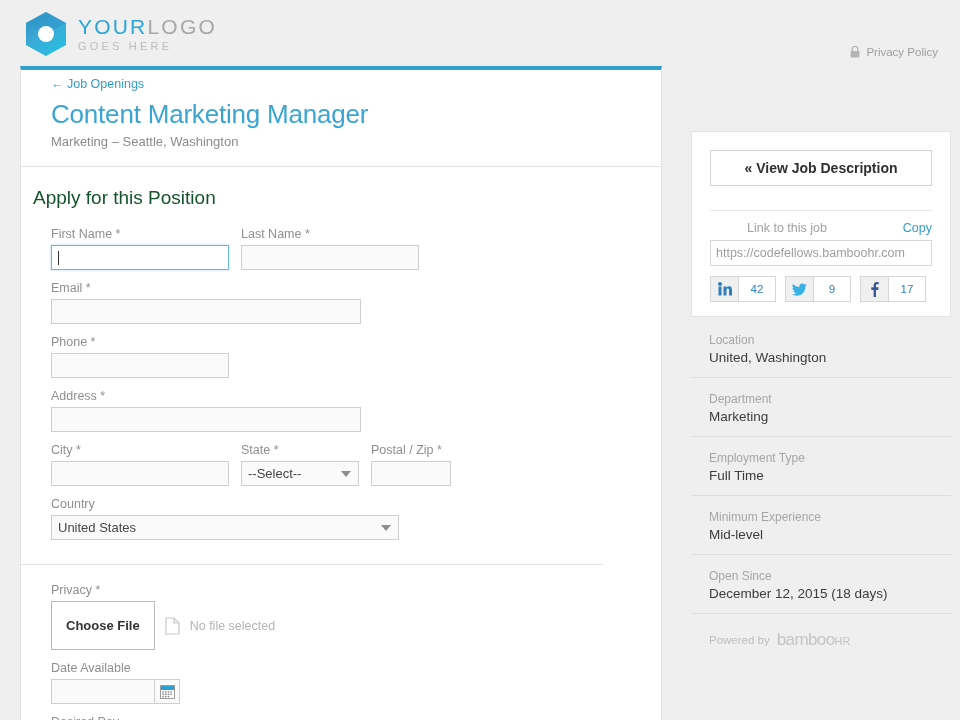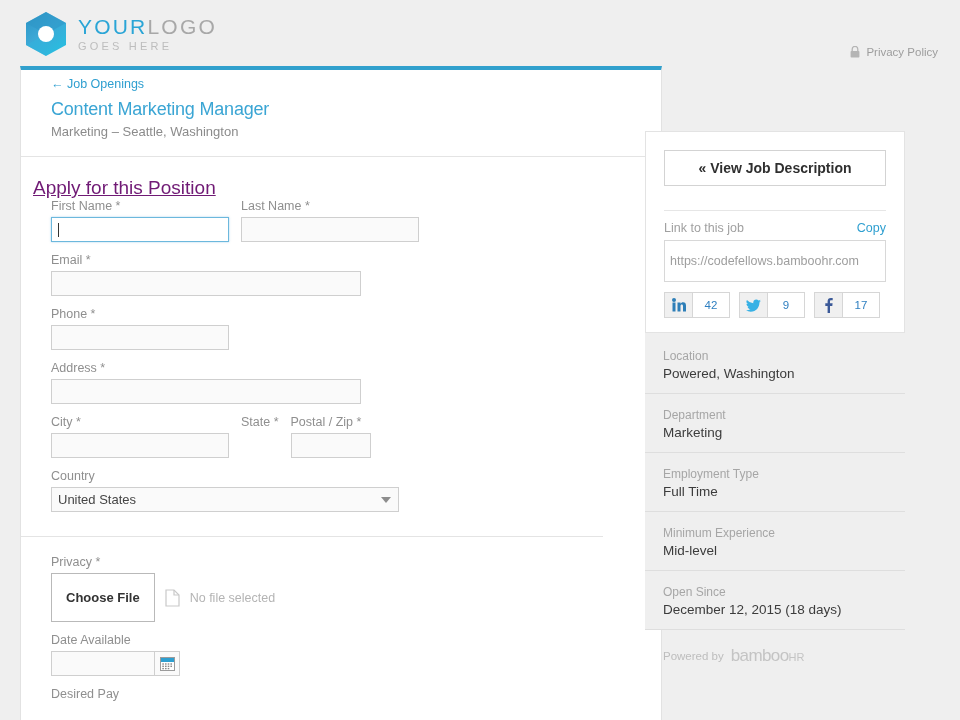--- a/index.html
+++ b/index.html
@@ -52,30 +52,29 @@
     border-left: 1px solid #e2e2e2;
     border-right: 1px solid #e2e2e2;
   }
   .card-inner { padding: 4px 30px 0 30px; }
 
   .back-link {
     font-size: 12.5px; color: #2e9fd0; text-decoration: none;
     display: inline-block; margin-bottom: 6px;
   }
   .job-title {
-    font-size: 18px; color: #3aa5d4; font-weight: 400;
+    font-size: 26px; color: #3aa5d4; font-weight: 400;
     margin: 2px 0 4px 0; letter-spacing: -0.2px;
   }
   .job-sub { font-size: 13px; color: #8b8b8b; margin-bottom: 17px; }
   .hr { height: 1px; background: #e4e4e4; margin: 0 0 0 0; }
 
   .section-title {
-    font-size: 19px; color: #701a75; font-weight: 400;
-    margin: 20px 0 0 12px;
-    text-decoration: underline;
+    font-size: 19px; color: #14532d; font-weight: 400;
+    margin: 20px 0 18px 12px;
   }
 
   
   .form { padding-left: 30px; }
   .frow { display: flex; gap: 0; margin-bottom: 11px; }
   .fgroup { display: flex; flex-direction: column; }
   .flabel {
     font-size: 12.5px; color: #8f8f8f; margin-bottom: 4px;
     white-space: nowrap;
   }
@@ -149,42 +148,42 @@
     font-family: "Liberation Sans", sans-serif;
   }
   .cal-btn {
     width: 26px; height: 25px;
     background: #fafafa; border: 1px solid #cfcfcf;
     display: flex; align-items: center; justify-content: center;
     cursor: pointer;
   }
 
   
-  .sidebar { position: absolute; left: 645px; top: 65px; width: 260px; }
+  .sidebar { position: absolute; left: 691px; top: 65px; width: 260px; }
   .side-card {
     background: #fff;
     border: 1px solid #e3e3e3;
     padding: 18px 18px 14px 18px;
   }
   .view-job-btn {
     display: block; width: 100%;
     background: #fff; border: 1px solid #d3d3d3;
     font-size: 14px; font-weight: bold; color: #2f2f2f;
     padding: 9px 0; text-align: center;
     font-family: "Liberation Sans", sans-serif;
     cursor: pointer;
   }
   .side-div { height:1px; background:#e6e6e6; margin: 24px 0 10px 0; }
-  .link-row { display: flex; justify-content: space-between; align-items: baseline; }
+  .link-row { display: flex; justify-content: space-between; align-items: baseline; margin-left: 37px; }
   .link-label { font-size: 12.5px; color: #a0a0a0; }
   .copy-link { font-size: 12.5px; color: #2e9fd0; text-decoration: none; cursor: pointer; }
   .link-input {
-    width: 100%; height: 42px; margin-top: 5px;
+    width: 100%; height: 14px; margin-top: 5px;
     background: #fff; border: 1px solid #d8d8d8;
-    font-size: 12.5px; color: #9e9e9e; padding: 0 5px;
+    font-size: 12.5px; color: #9e9e9e; padding: 12px 5px;
     font-family: "Liberation Sans", sans-serif; outline: none;
   }
   .social-row { display: flex; gap: 9px; margin-top: 10px; }
   .social {
     display: flex; align-items: stretch;
     border: 1px solid #d6d6d6; height: 26px;
   }
   .social-ico {
     width: 28px; background: #f0f0f0;
     display: flex; align-items: center; justify-content: center;
@@ -298,20 +297,24 @@
       </div>
 
       <div class="frow">
         <div class="fgroup">
           <label class="flabel">City *</label>
           <input class="finput w-city" value="" style="">
         </div>
         <div class="gap-sm"></div>
         <div class="fgroup">
           <label class="flabel">State *</label>
+          <div class="fselect">
+            <span>--Select--</span>
+            <span class="sel-arrow"></span>
+          </div>
         </div>
         <div class="gap-sm"></div>
         <div class="fgroup">
           <label class="flabel">Postal / Zip *</label>
           <input class="finput w-zip" value="" style="">
         </div>
       </div>
 
       <div class="frow">
         <div class="fgroup">
@@ -415,21 +418,21 @@
             </svg>
           </div>
           <div class="social-count">17</div>
         </div>
       </div>
     </div>
 
     <div>
       <div class="detail">
         <div class="detail-label">Location</div>
-        <div class="detail-value">Powered, Washington</div>
+        <div class="detail-value">United, Washington</div>
       </div>
       <div class="detail">
         <div class="detail-label">Department</div>
         <div class="detail-value">Marketing</div>
       </div>
       <div class="detail">
         <div class="detail-label">Employment Type</div>
         <div class="detail-value">Full Time</div>
       </div>
       <div class="detail">

